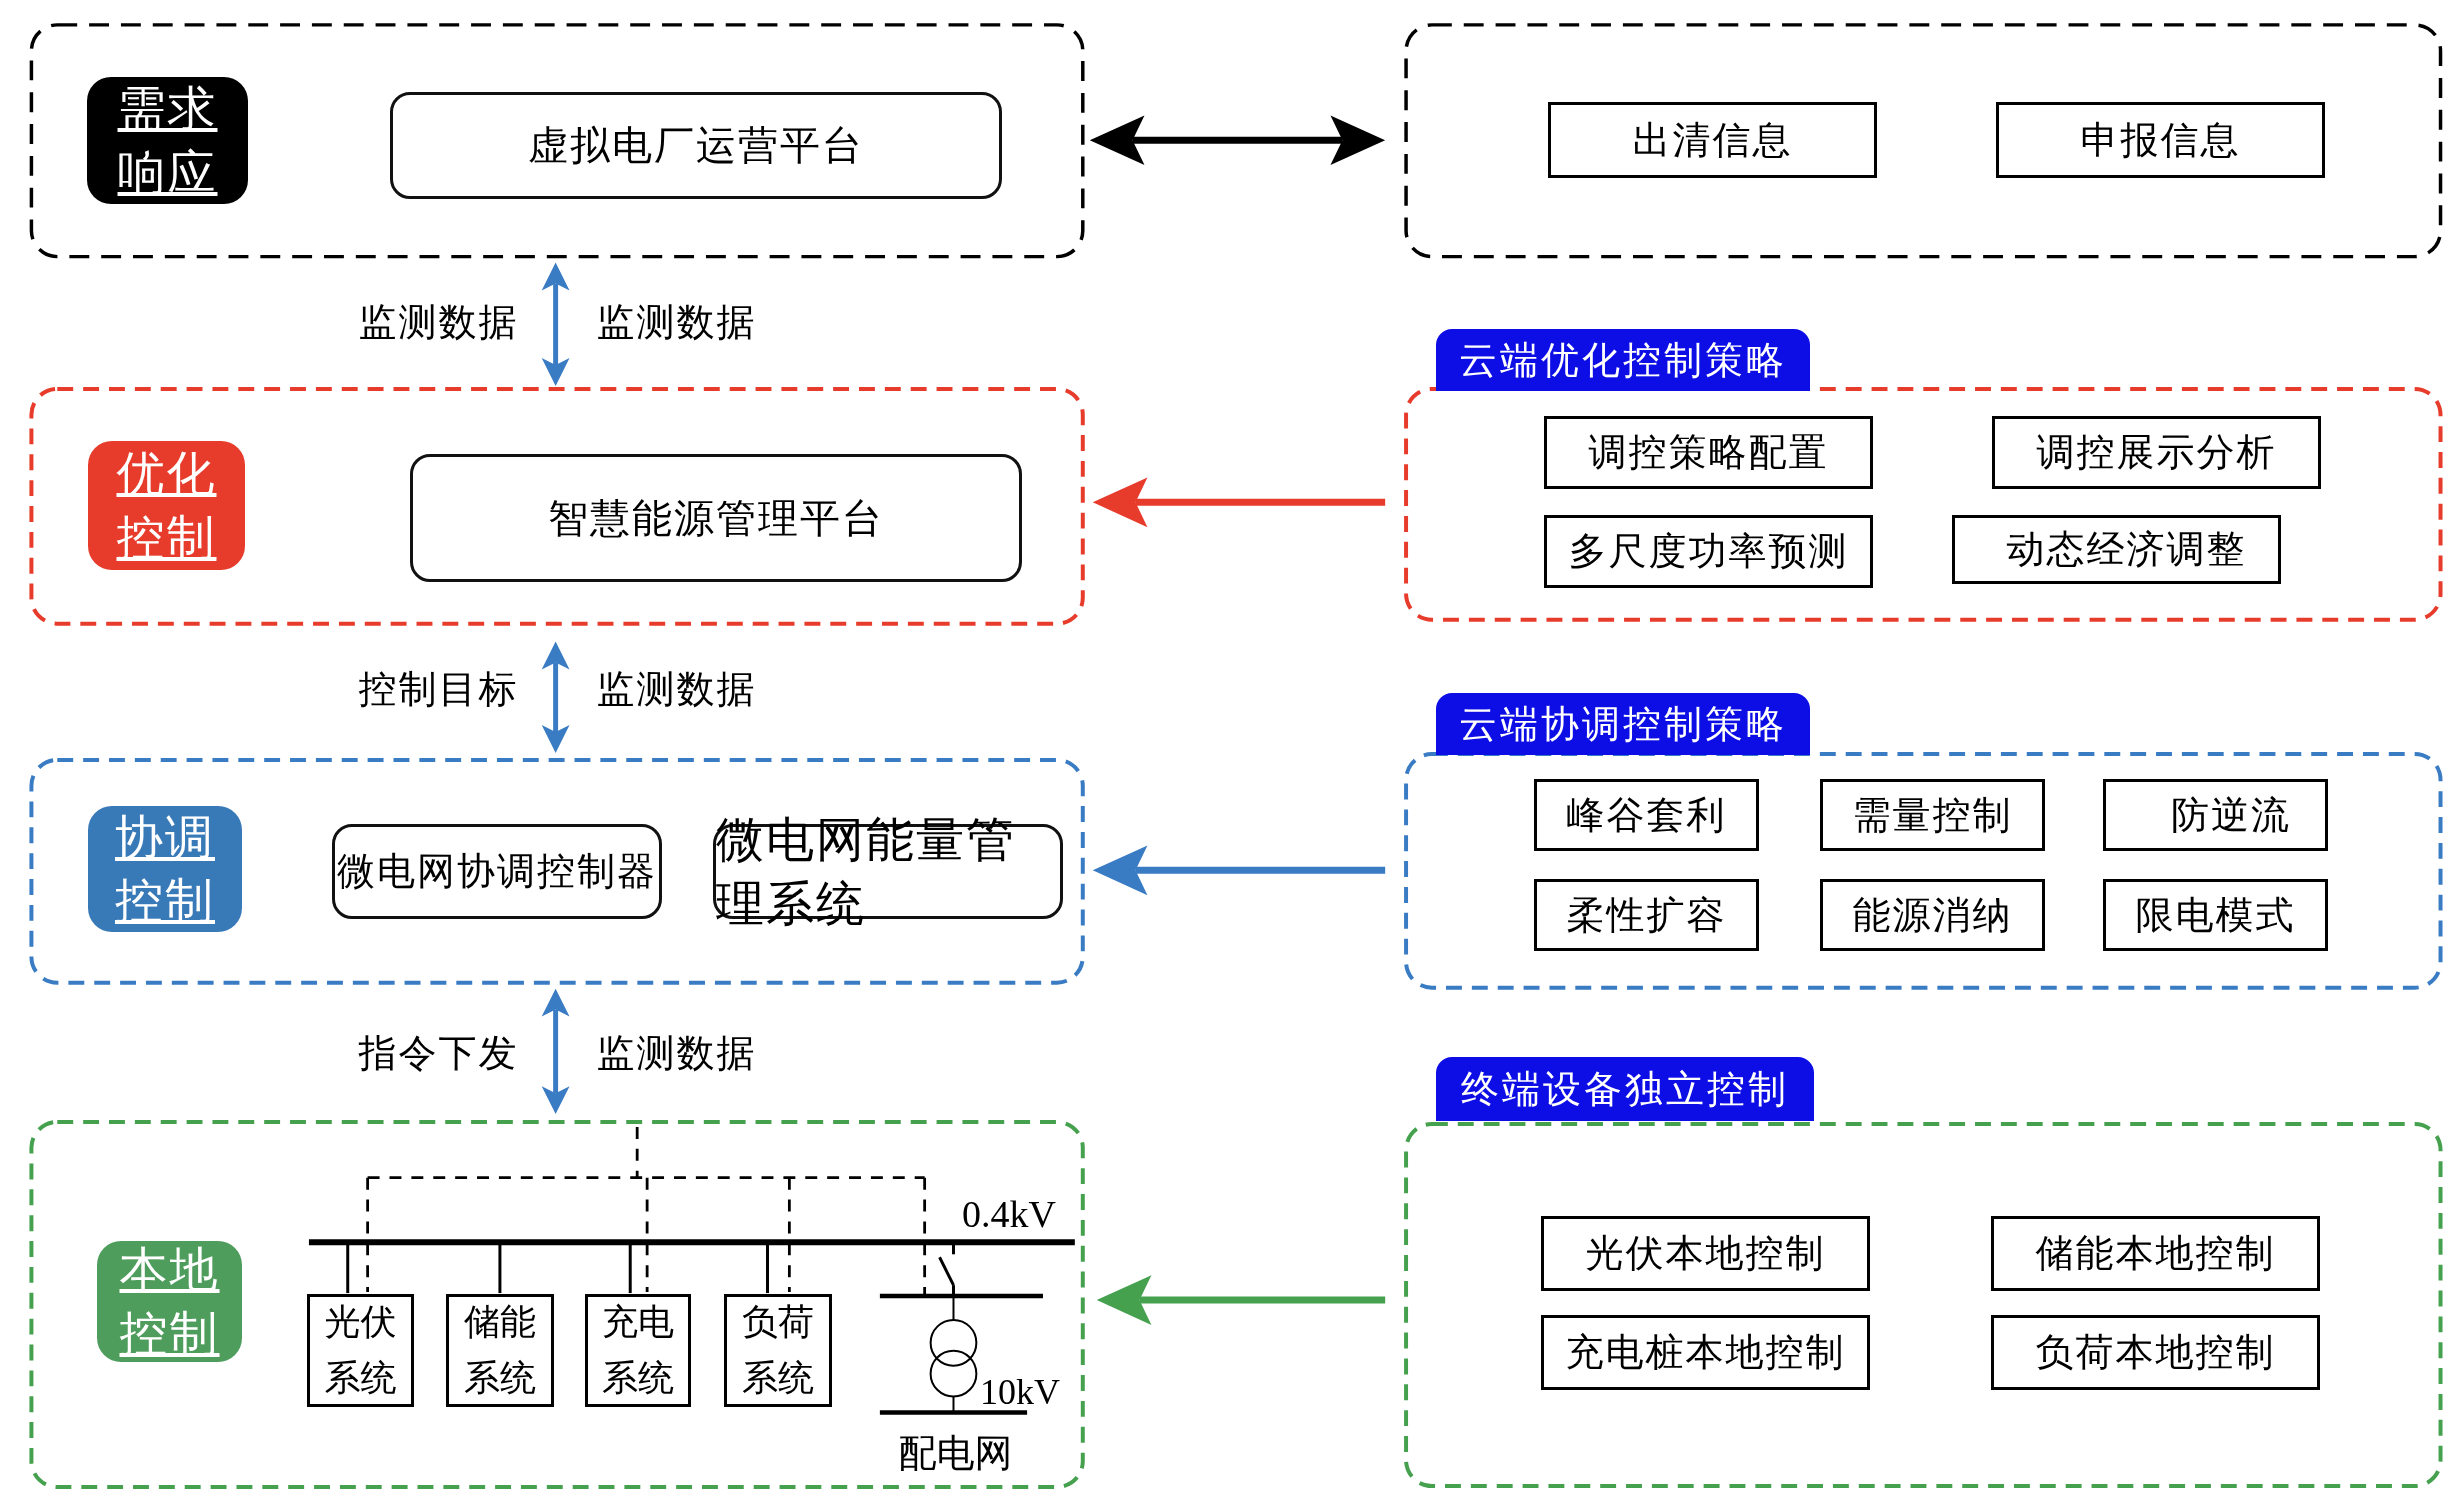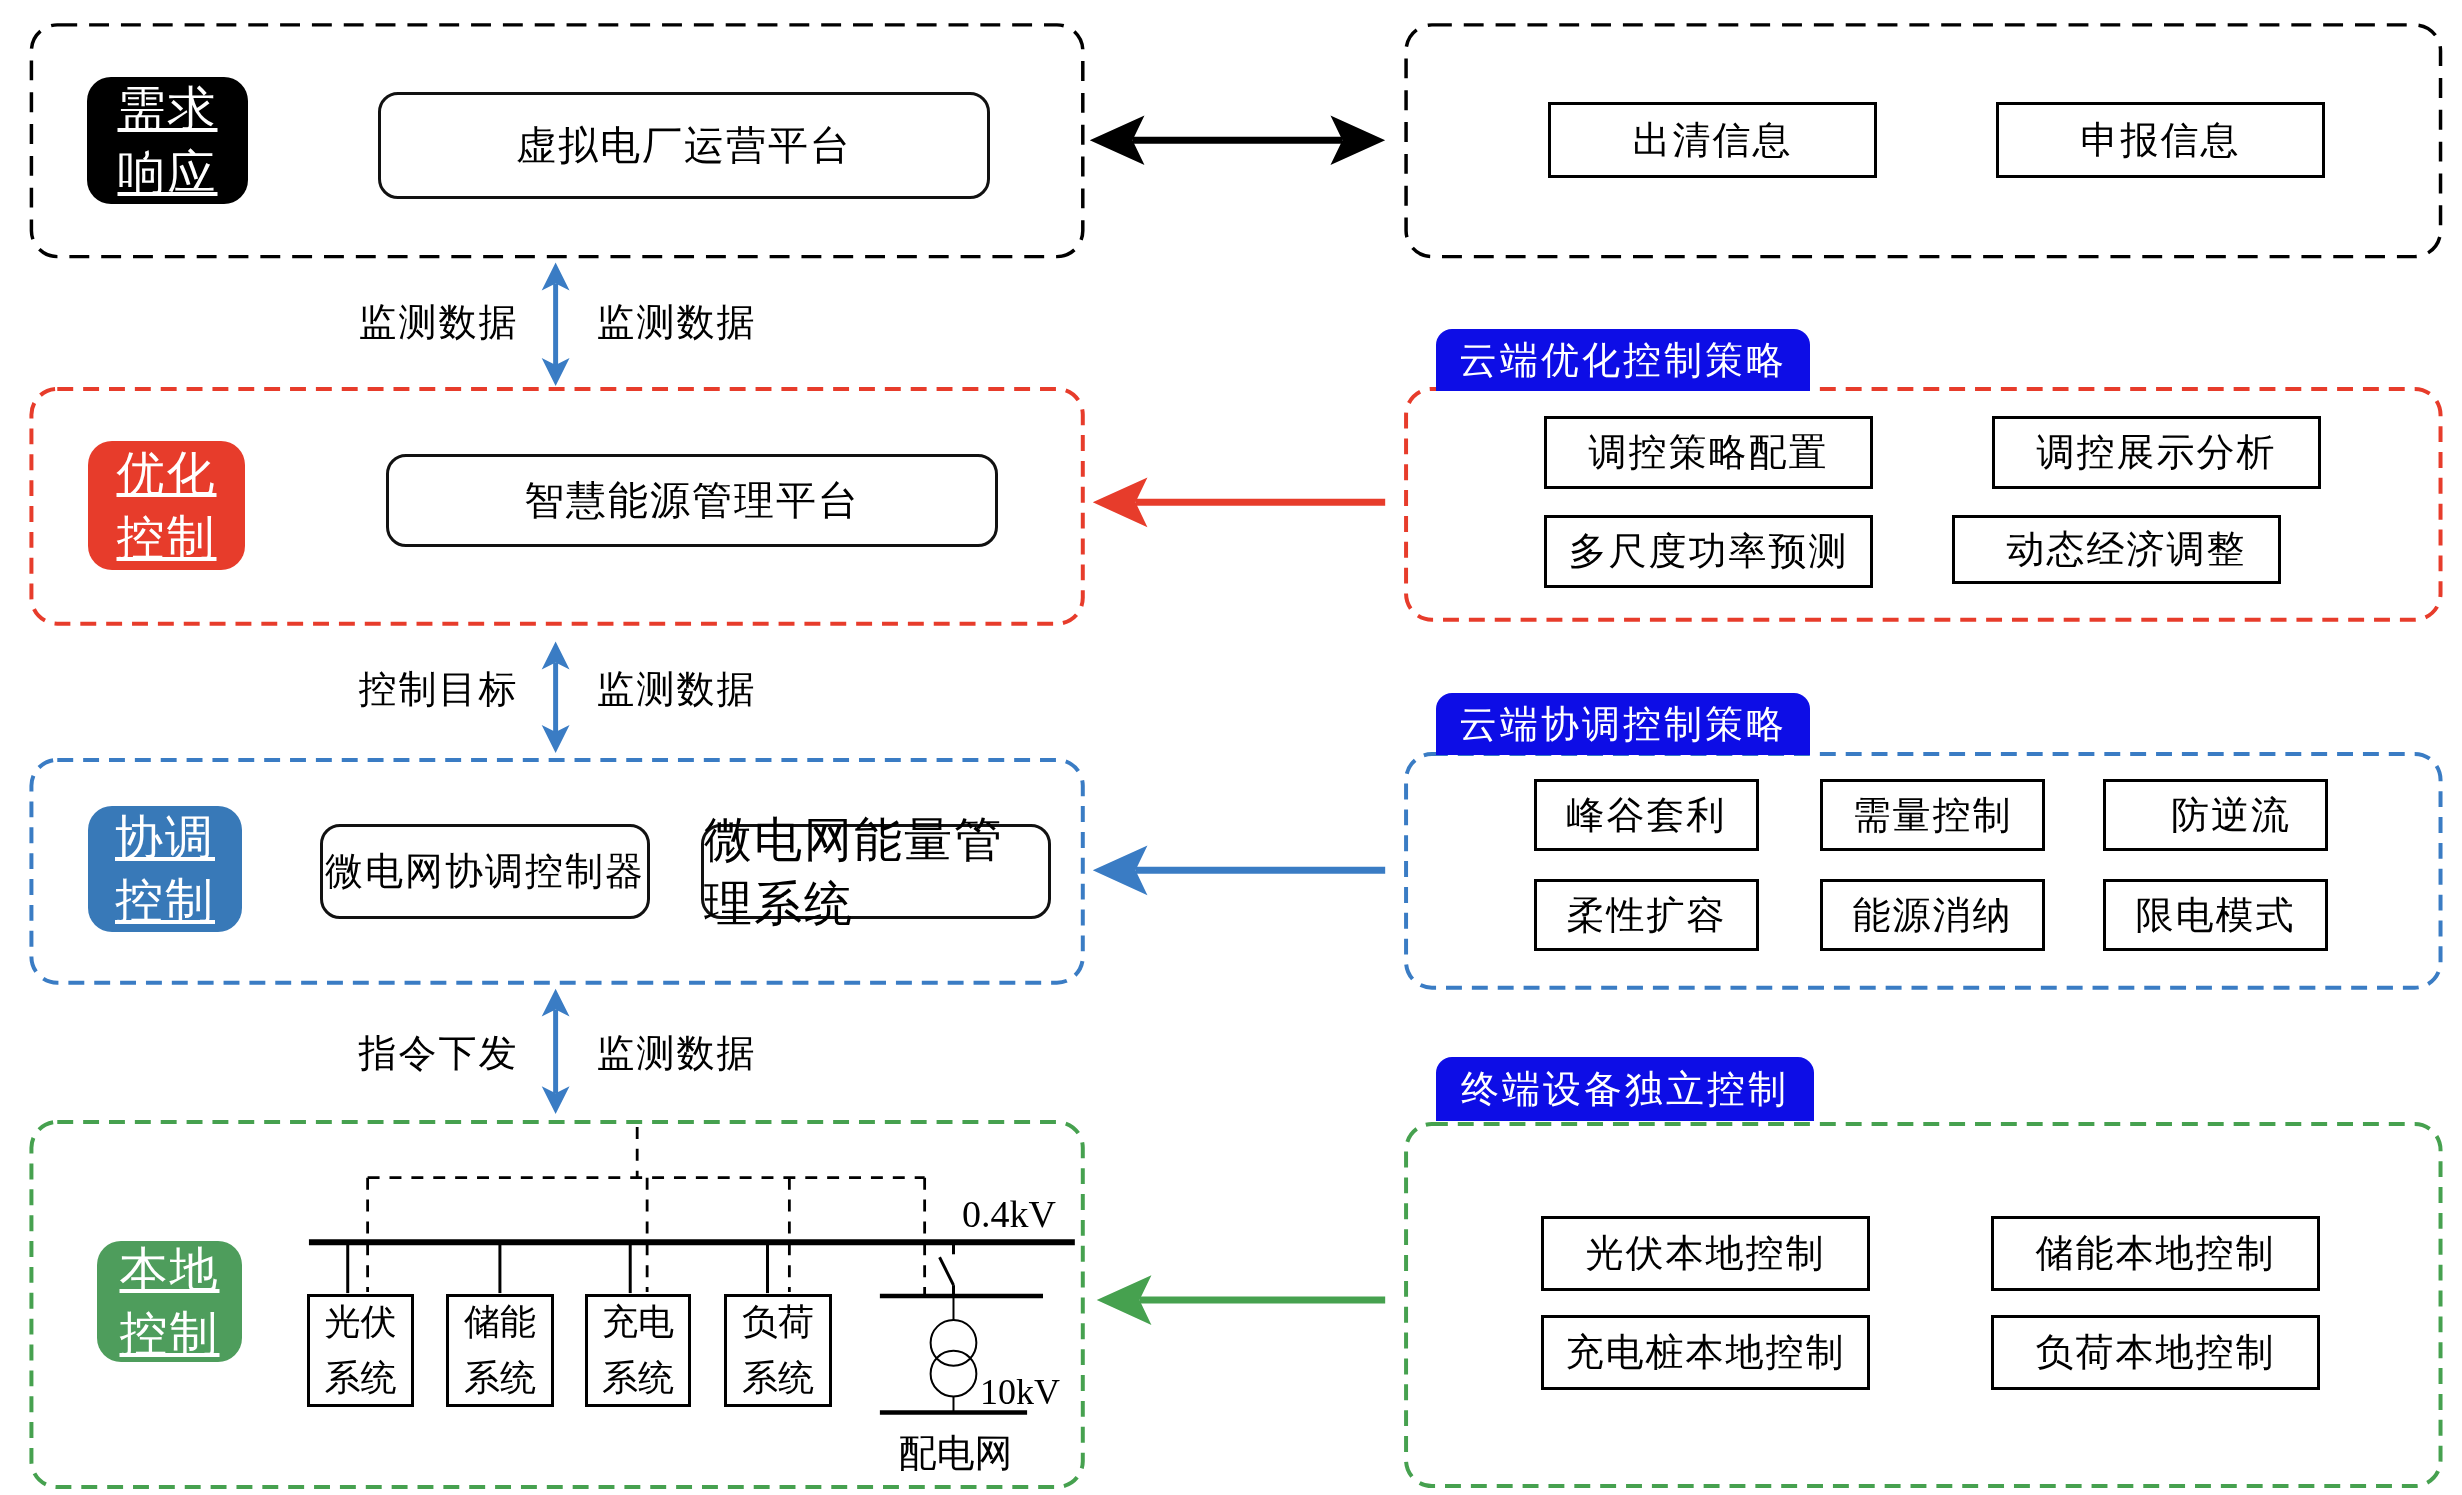--- a/index.html
+++ b/index.html
@@ -12,21 +12,21 @@
   }
   html,body{margin:0;padding:0;background:#ffffff;}
   body{width:2463px;height:1495px;overflow:hidden;
        font-family:"Liberation Serif","DejaVu Serif",serif;color:#000;}
   #canvas{position:relative;width:2463px;height:1495px;background:#fff;}
   #lines{position:absolute;left:0;top:0;z-index:0;}
   .abs{position:absolute;box-sizing:border-box;z-index:2;}
   .tier-label{display:flex;flex-direction:column;align-items:center;justify-content:center;
     color:#fff;font-size:48px;line-height:1.32;border-radius:24px;text-align:center;letter-spacing:2px;text-decoration:underline;}
   .platform{display:flex;align-items:center;justify-content:center;background:#fff;
-    border:3.5px solid #111;border-radius:20px;font-size:40px;letter-spacing:2px;}
+    border:3.5px solid #111;border-radius:20px;font-size:40px;letter-spacing:2px;margin-left:12px;}
   .pitem{display:flex;align-items:center;justify-content:center;background:#fff;
     border:3px solid #000;font-size:38px;letter-spacing:2px;}
   .hdr{display:flex;align-items:center;justify-content:center;background:var(--hdr);
     color:#fff;font-size:38px;letter-spacing:3px;border-radius:16px 16px 0 0;z-index:3;}
   .linklbl{display:flex;align-items:center;justify-content:center;font-size:38px;letter-spacing:2px;}
   .devbox{display:flex;flex-direction:column;align-items:center;justify-content:center;
     background:#fff;border:3px solid #000;font-size:36px;line-height:1.55;text-align:center;}
   .elabel{display:flex;align-items:center;justify-content:flex-start;font-size:38px;}
 </style>
 </head>
@@ -119,21 +119,21 @@
   <div class="abs tier-label" style="left:88px;top:806px;width:154px;height:126px;background:var(--blue-label);">
     <span>协调</span>
     <span>控制</span>
   </div>
   <div class="abs tier-label" style="left:97px;top:1241px;width:145px;height:121px;background:var(--green-label);">
     <span>本地</span>
     <span>控制</span>
   </div>
 
   <div class="abs platform" style="left:378px;top:92px;width:612px;height:107px;">虚拟电厂运营平台</div>
-  <div class="abs platform" style="left:386px;top:454px;width:612px;height:93px;">智慧能源管理平台</div>
+  <div class="abs platform" style="left:398px;top:454px;width:612px;height:128px;">智慧能源管理平台</div>
   <div class="abs platform" style="left:320px;top:824px;width:330px;height:95px;font-size:38px;">微电网协调控制器</div>
   <div class="abs platform" style="left:701px;top:824px;width:350px;height:95px;font-size:48px;">微电网能量管理系统</div>
 
   <div class="abs linklbl" style="left:329px;top:300px;width:219px;height:44px;">监测数据</div>
   <div class="abs linklbl" style="left:567px;top:300px;width:219px;height:44px;">监测数据</div>
   <div class="abs linklbl" style="left:329px;top:667px;width:219px;height:44px;">控制目标</div>
   <div class="abs linklbl" style="left:567px;top:667px;width:219px;height:44px;">监测数据</div>
   <div class="abs linklbl" style="left:329px;top:1031px;width:219px;height:44px;">指令下发</div>
   <div class="abs linklbl" style="left:567px;top:1031px;width:219px;height:44px;">监测数据</div>
 

